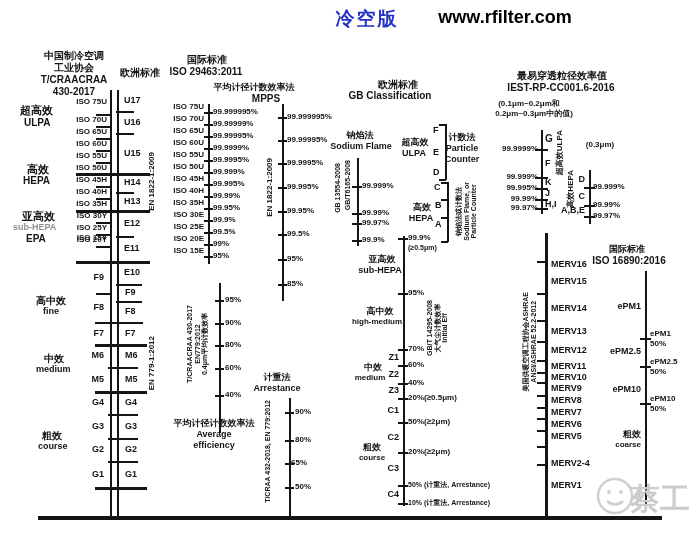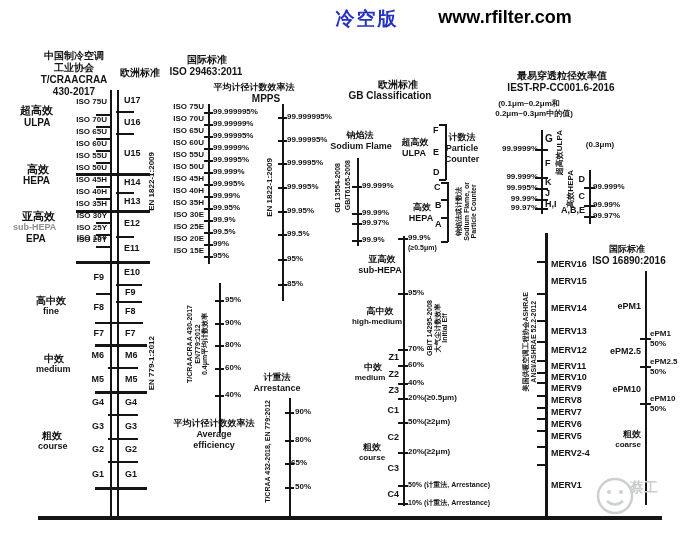--- a/index.html
+++ b/index.html
@@ -6,21 +6,21 @@
   #canvas{position:relative;width:698px;height:534px;background:#ffffff;overflow:hidden;
           font-family:"Liberation Sans",sans-serif;}
   .layer{position:absolute;left:0;top:0;width:100%;height:100%;}
   .lbl{position:absolute;font-weight:700;font-size:9px;line-height:1.08;color:#141414;white-space:nowrap;}
   .ln{position:absolute;background:#151515;}
   .ca{transform:translateX(-50%);}
   .ra{transform:translateX(-100%);}
   .rot{transform-origin:0 0;transform:rotate(-90deg) translateX(-100%);}
   .pre{white-space:pre;text-align:center;}
   .s7{font-size:7px}.s8{font-size:8px}.s9{font-size:9px}.s10{font-size:10px}.s11{font-size:11px}
-  .s18{font-size:18px}.s19{font-size:19px;letter-spacing:2px}.s22{font-size:14px}
+  .s18{font-size:18px}.s19{font-size:19px;letter-spacing:2px}.s22{font-size:30px}
   .blue{color:#2533c4}.red{color:#000000}.grey{color:#8f8f8f}.wm{color:#cbcdcd}
   .title{position:absolute;font-weight:700;white-space:nowrap;font-family:"Liberation Sans",sans-serif;}
 </style>
 </head>
 <body>
 
 <div id="canvas">
 
   <div class="title blue s19" style="left:367px;top:6px;transform:translateX(-50%);">冷空版</div>
   <div class="title red s18" style="left:505px;top:7px;transform:translateX(-50%);">www.rfilter.com</div>
@@ -389,21 +389,21 @@
       <div class="lbl s9" style="left: 551px; top: 304px;">MERV14</div>
       <div class="lbl s9" style="left: 551px; top: 327px;">MERV13</div>
       <div class="lbl s9" style="left: 551px; top: 346px;">MERV12</div>
       <div class="lbl s9" style="left: 551px; top: 362px;">MERV11</div>
       <div class="lbl s9" style="left: 551px; top: 373px;">MERV10</div>
       <div class="lbl s9" style="left: 551px; top: 384px;">MERV9</div>
       <div class="lbl s9" style="left: 551px; top: 396px;">MERV8</div>
       <div class="lbl s9" style="left: 551px; top: 408px;">MERV7</div>
       <div class="lbl s9" style="left: 551px; top: 420px;">MERV6</div>
       <div class="lbl s9" style="left: 551px; top: 432px;">MERV5</div>
-      <div class="lbl s9" style="left: 551px; top: 449px; text-align: right;">MERV2-4</div>
+      <div class="lbl s9" style="left: 551px; top: 459px; text-align: right;">MERV2-4</div>
       <div class="lbl s9" style="left: 551px; top: 481px;">MERV1</div>
       <div class="lbl rot pre s7" style="left: 522px; top: 292px;">美国供暖空调工程协会ASHRAE
 ANSI/ASHRAE 52.2-2012</div>
     </div>
   <div class="layer">
       <div class="lbl ra s9" style="left: 641px; top: 302px;">ePM1</div>
       <div class="lbl ra s9" style="left: 641px; top: 347px;">ePM2.5</div>
       <div class="lbl ra s9" style="left: 641px; top: 385px;">ePM10</div>
       <div class="lbl ra s9" style="left: 641px; top: 430px;">粗效</div>
       <div class="lbl ra s8" style="left: 641px; top: 441px;">coarse</div>

